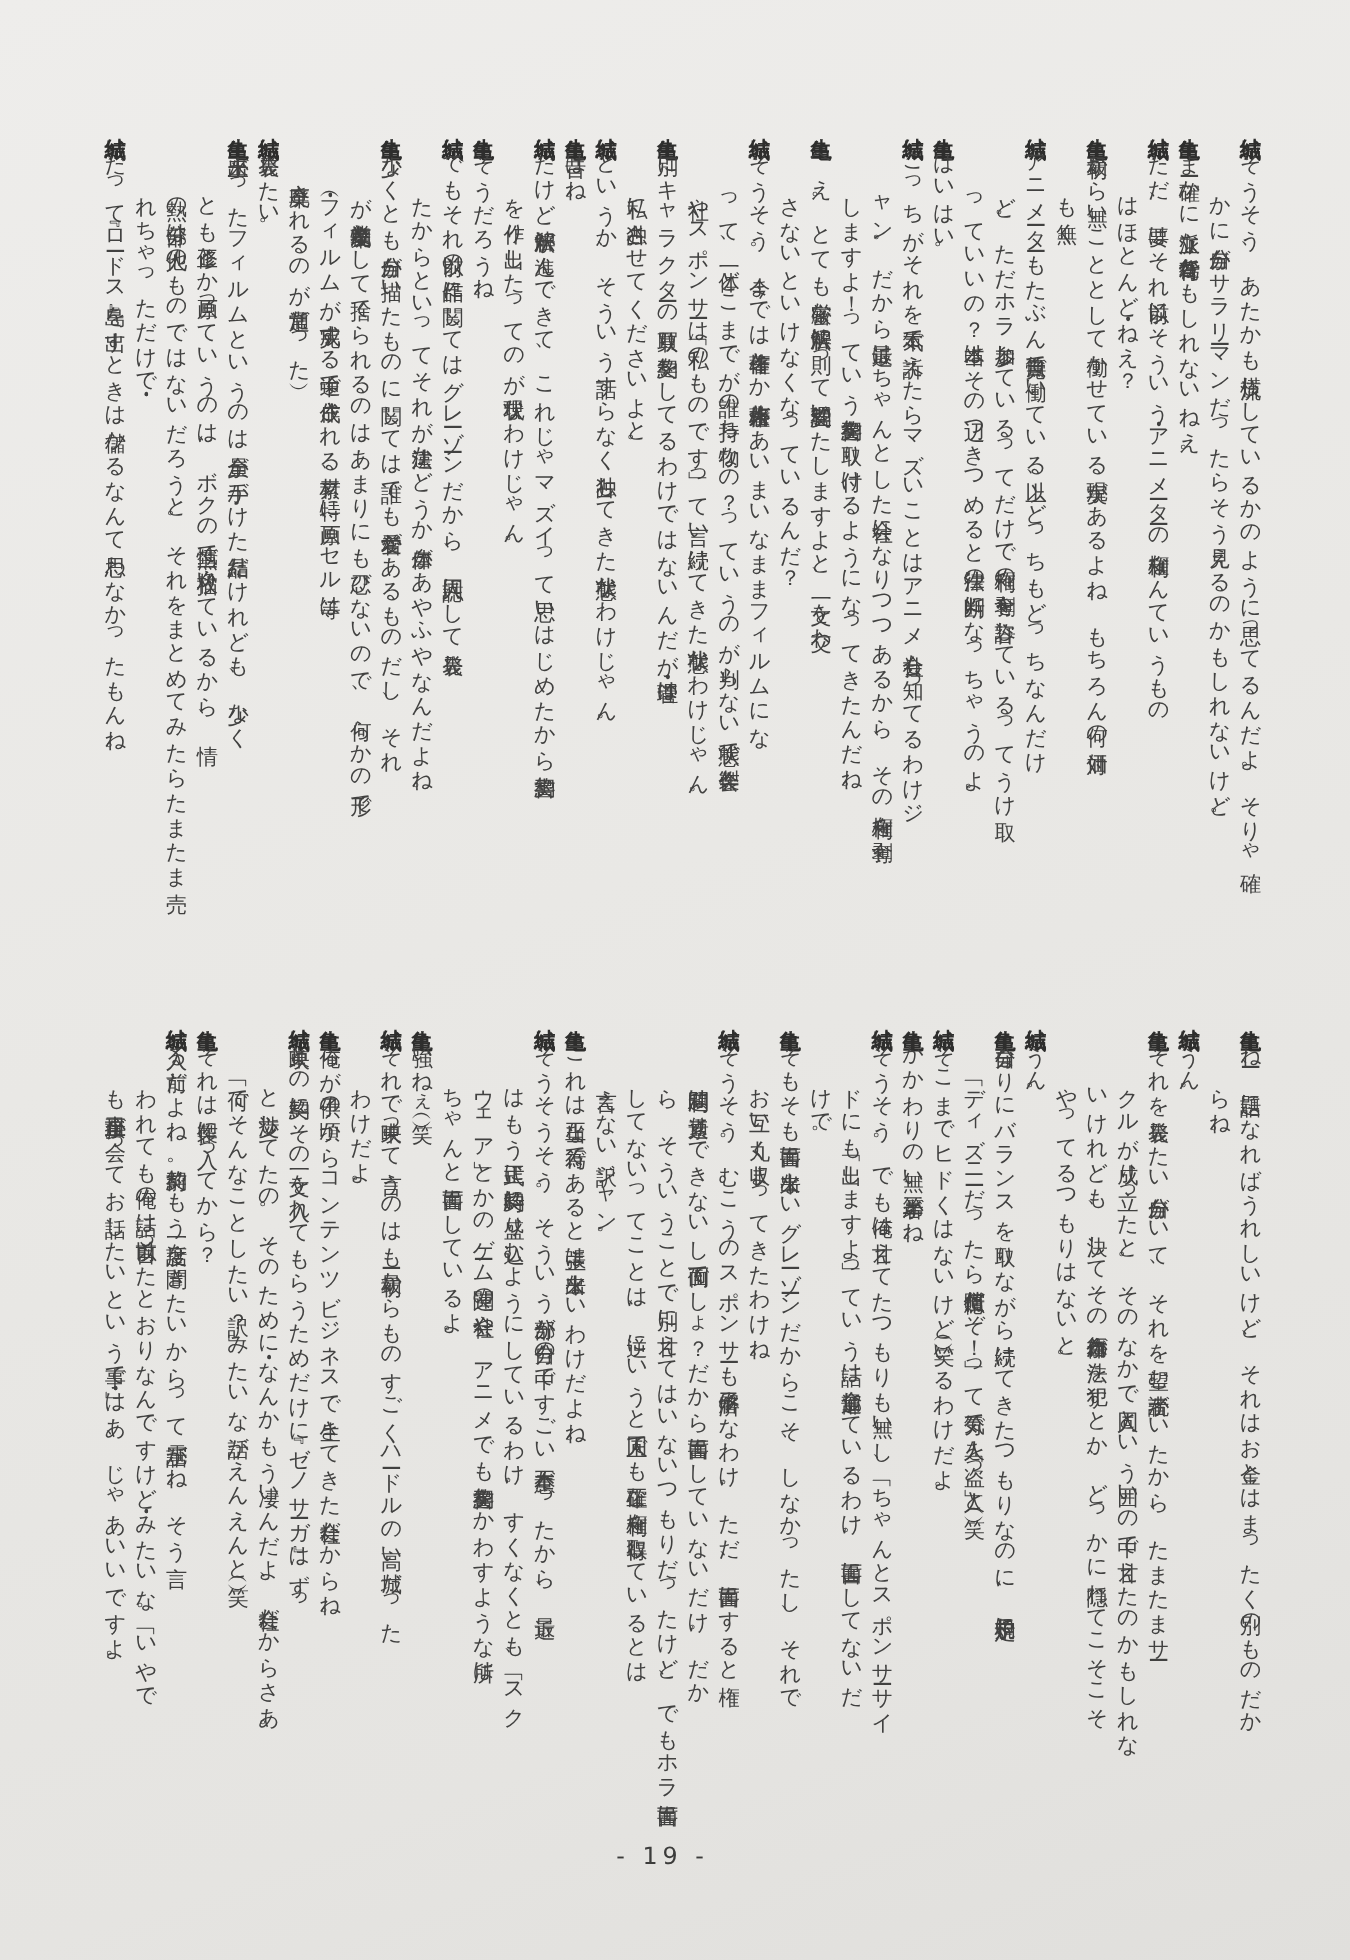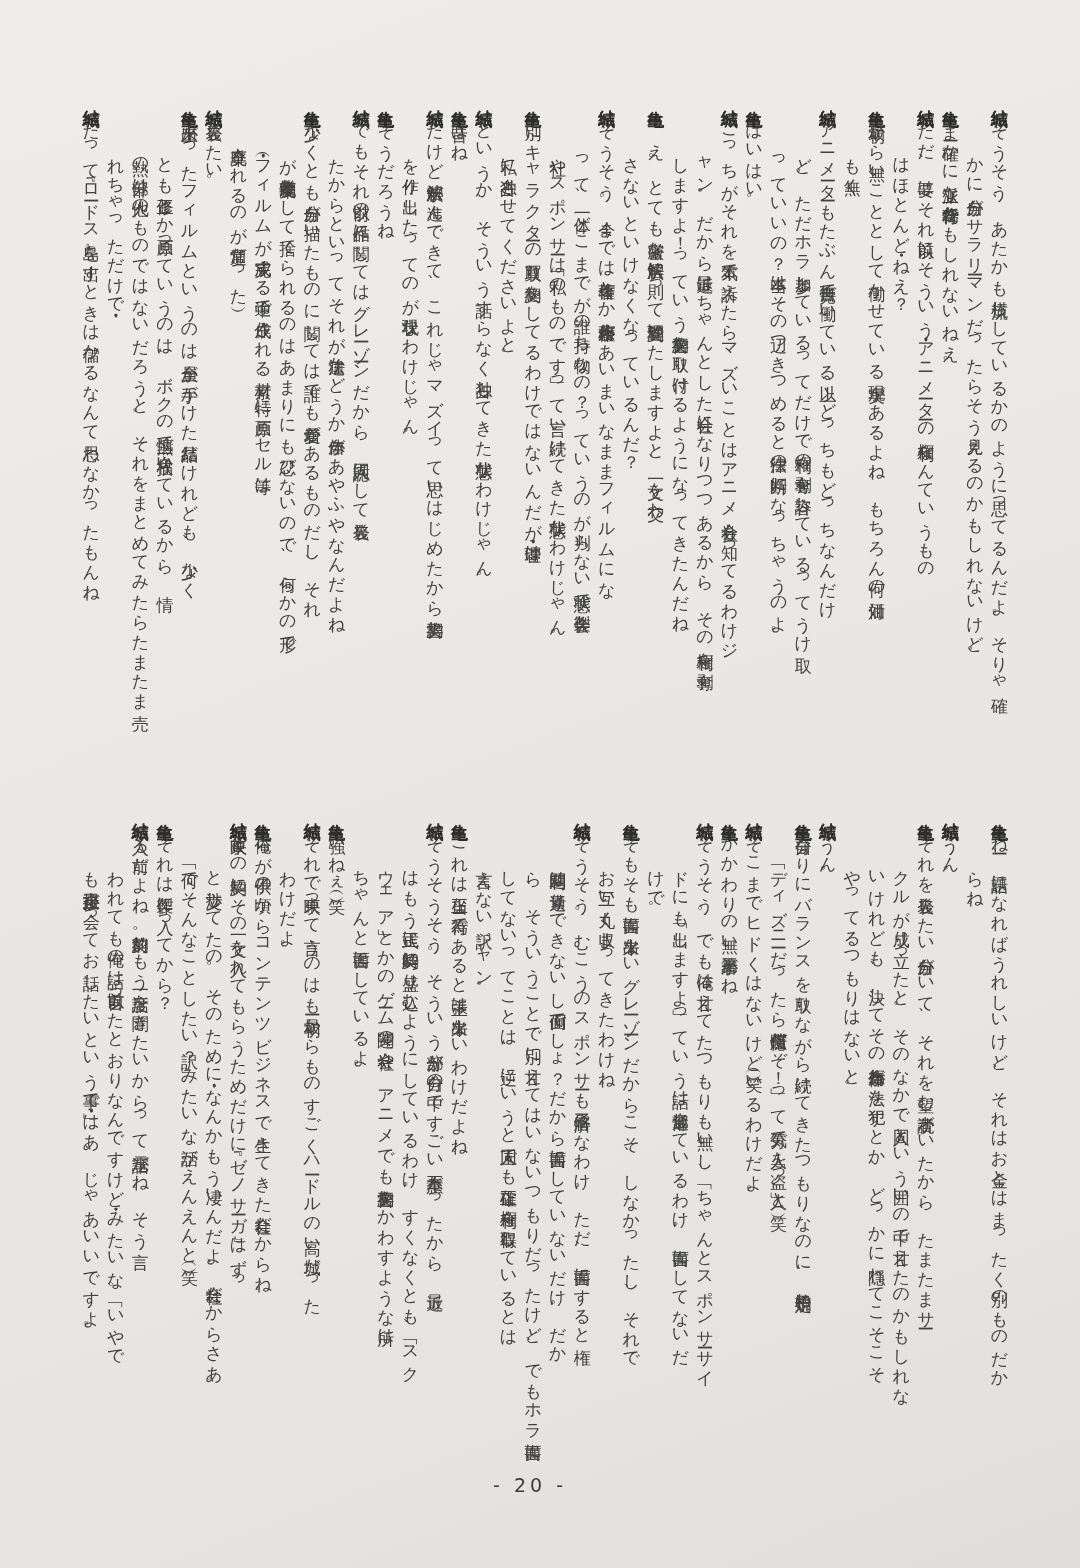--- a/index.html
+++ b/index.html
@@ -117,14 +117,14 @@
       <div class="tcol" style="padding-top: 48.86px;"><span>わけだよ。</span></div>
       <div class="tcol"><span class="speaker">生亀</span><span>俺らが子供の頃からコンテンツビジネスで生きてきた会社だからね。</span></div>
       <div class="tcol"><span class="speaker">結城</span><span>東映との契約にその一文を入れてもらうためだけに『ゼノサーガ』はずっ</span></div>
       <div class="tcol" style="padding-top: 48.86px;"><span>と交渉してたの。そのために・・・なんかもう凄いんだよ、会社だからさあ。</span></div>
       <div class="tcol" style="padding-top: 48.86px;"><span>「何でそんなことしたい訳？」みたいな話がえんえんと（笑）</span></div>
       <div class="tcol"><span class="speaker">生亀</span><span>それは製作に入ってから？</span></div>
       <div class="tcol"><span class="speaker">結城</span><span>入る前だよね、契約前。もう一度話を聞きたいからって電話がね。そう言</span></div>
       <div class="tcol" style="padding-top: 48.86px;"><span>われても俺の話は以前言ったとおりなんですけど・・・みたいな。「いやで</span></div>
       <div class="tcol" style="padding-top: 48.86px;"><span>も直接上司が会ってお話したいという事で・・・」はあ、じゃあいいですよ。</span></div>
     </div>
-  <div class="pagenum">- 20 -</div>
+  <div class="pagenum">- 19 -</div>
 </div>
 
 </body></html>

